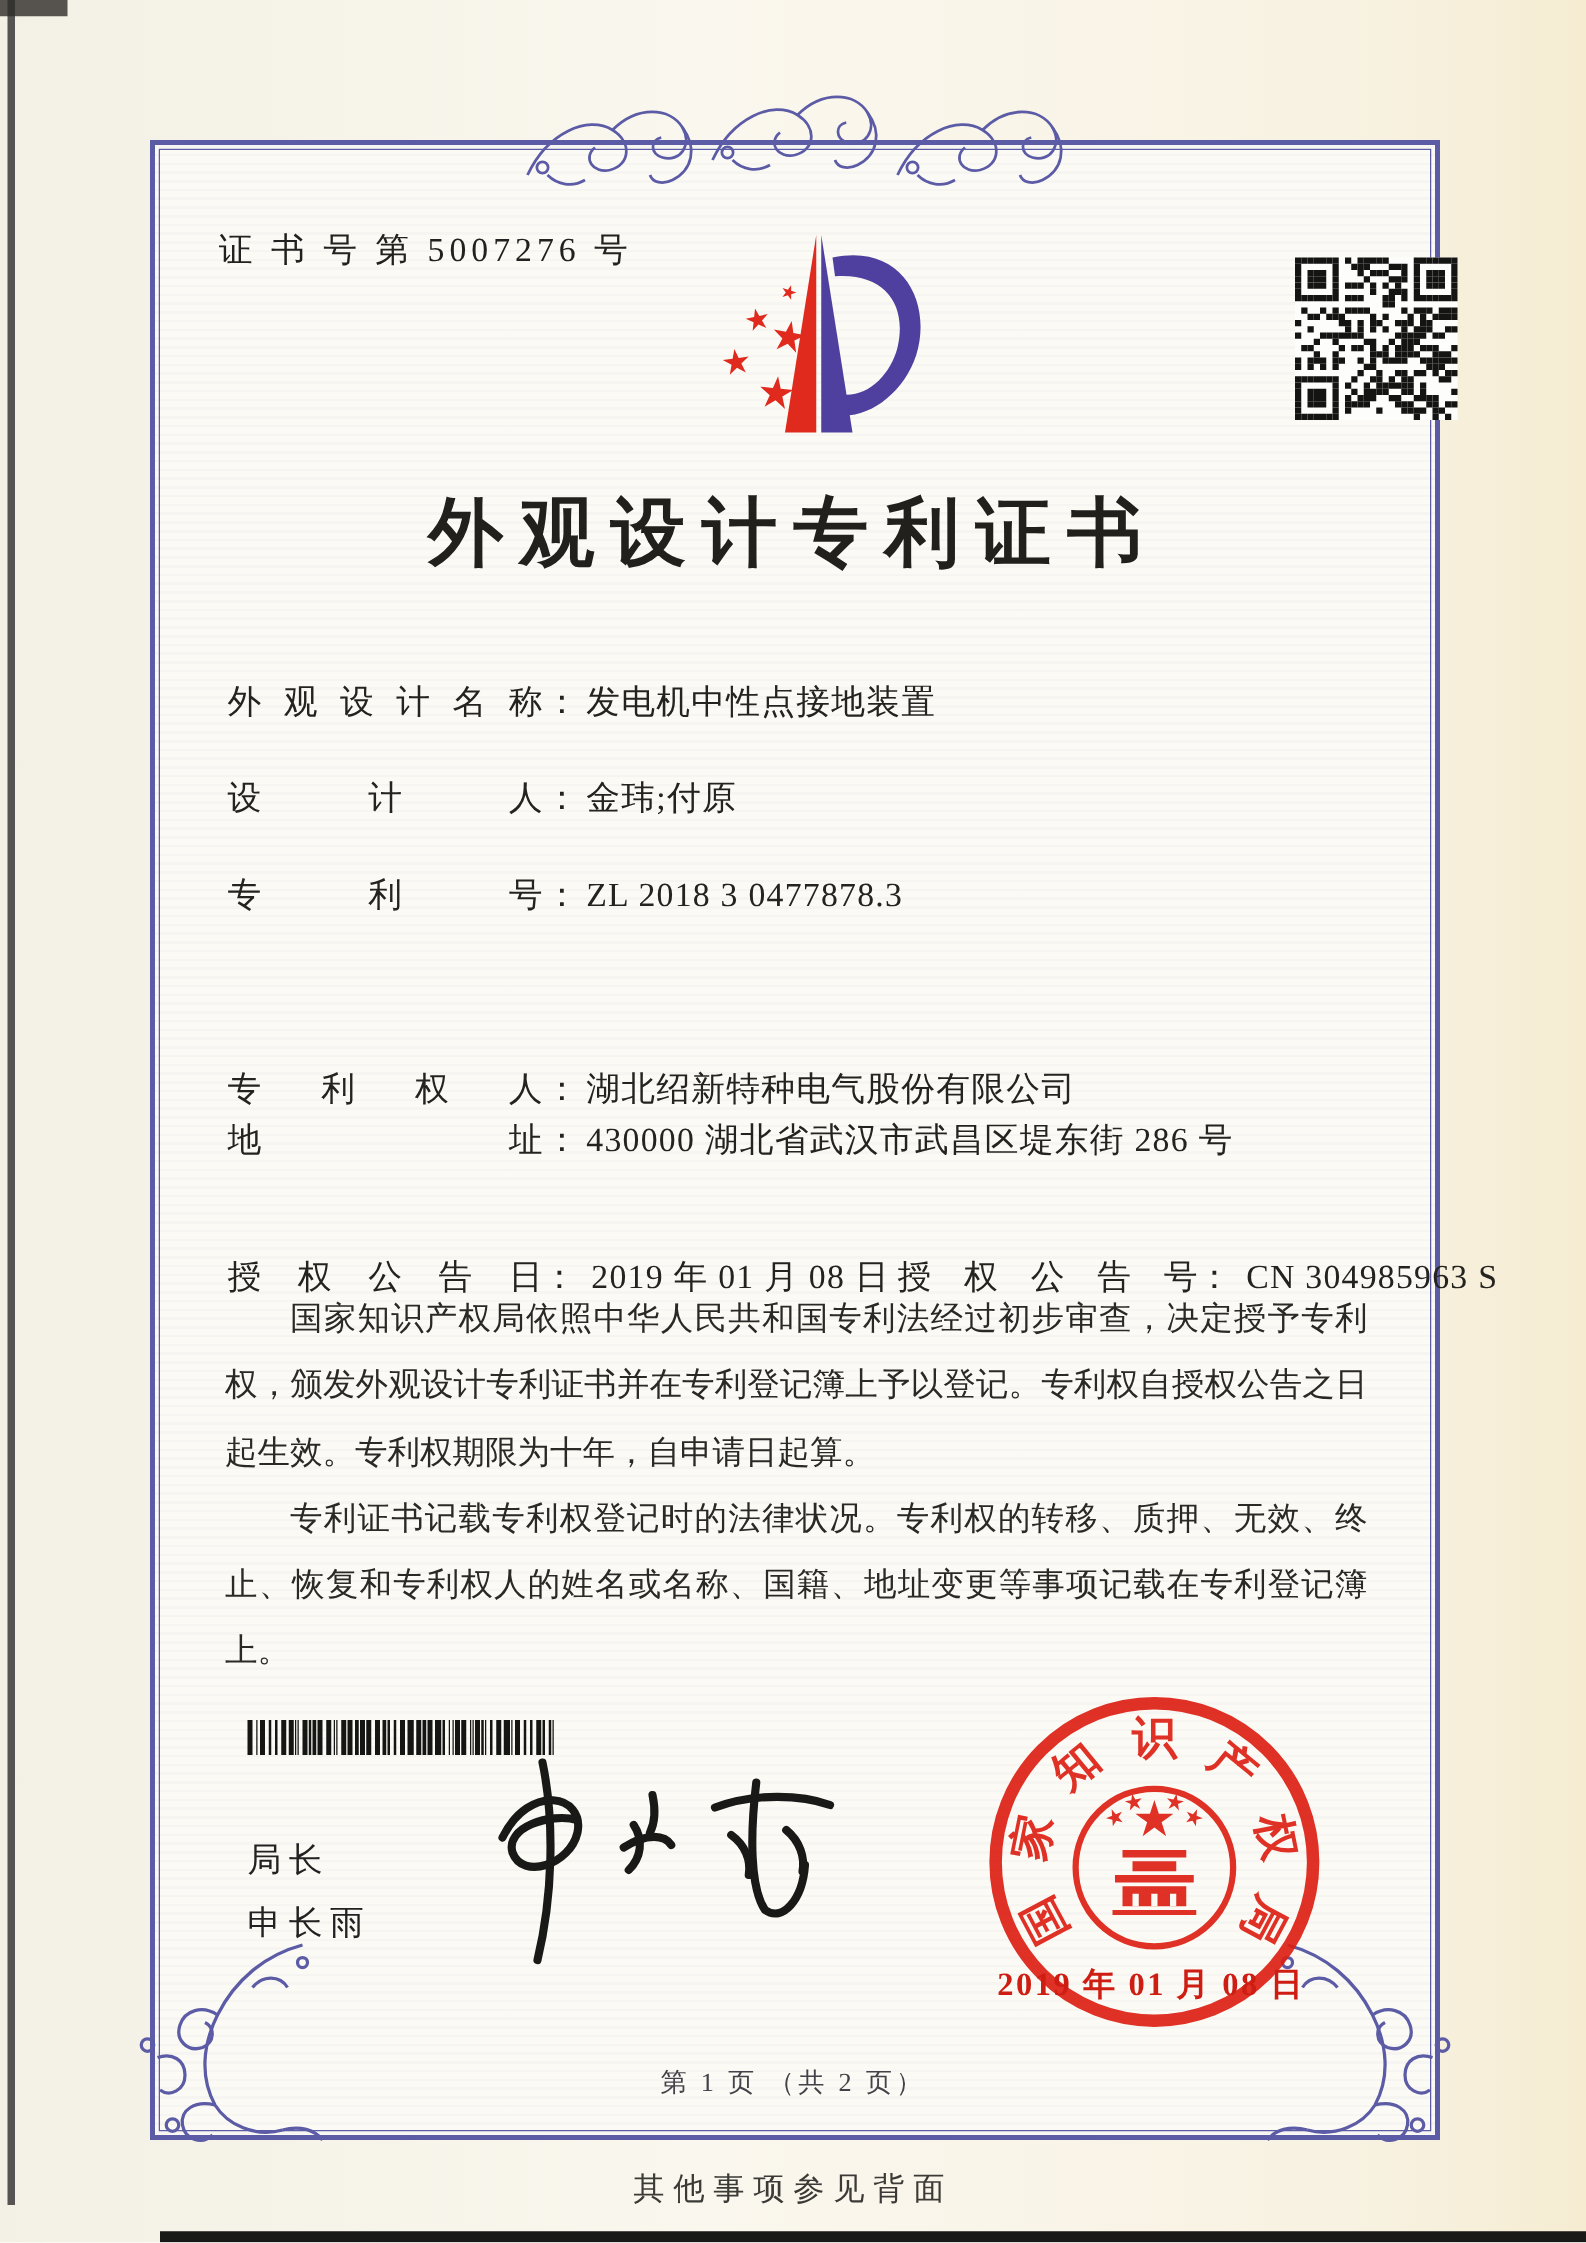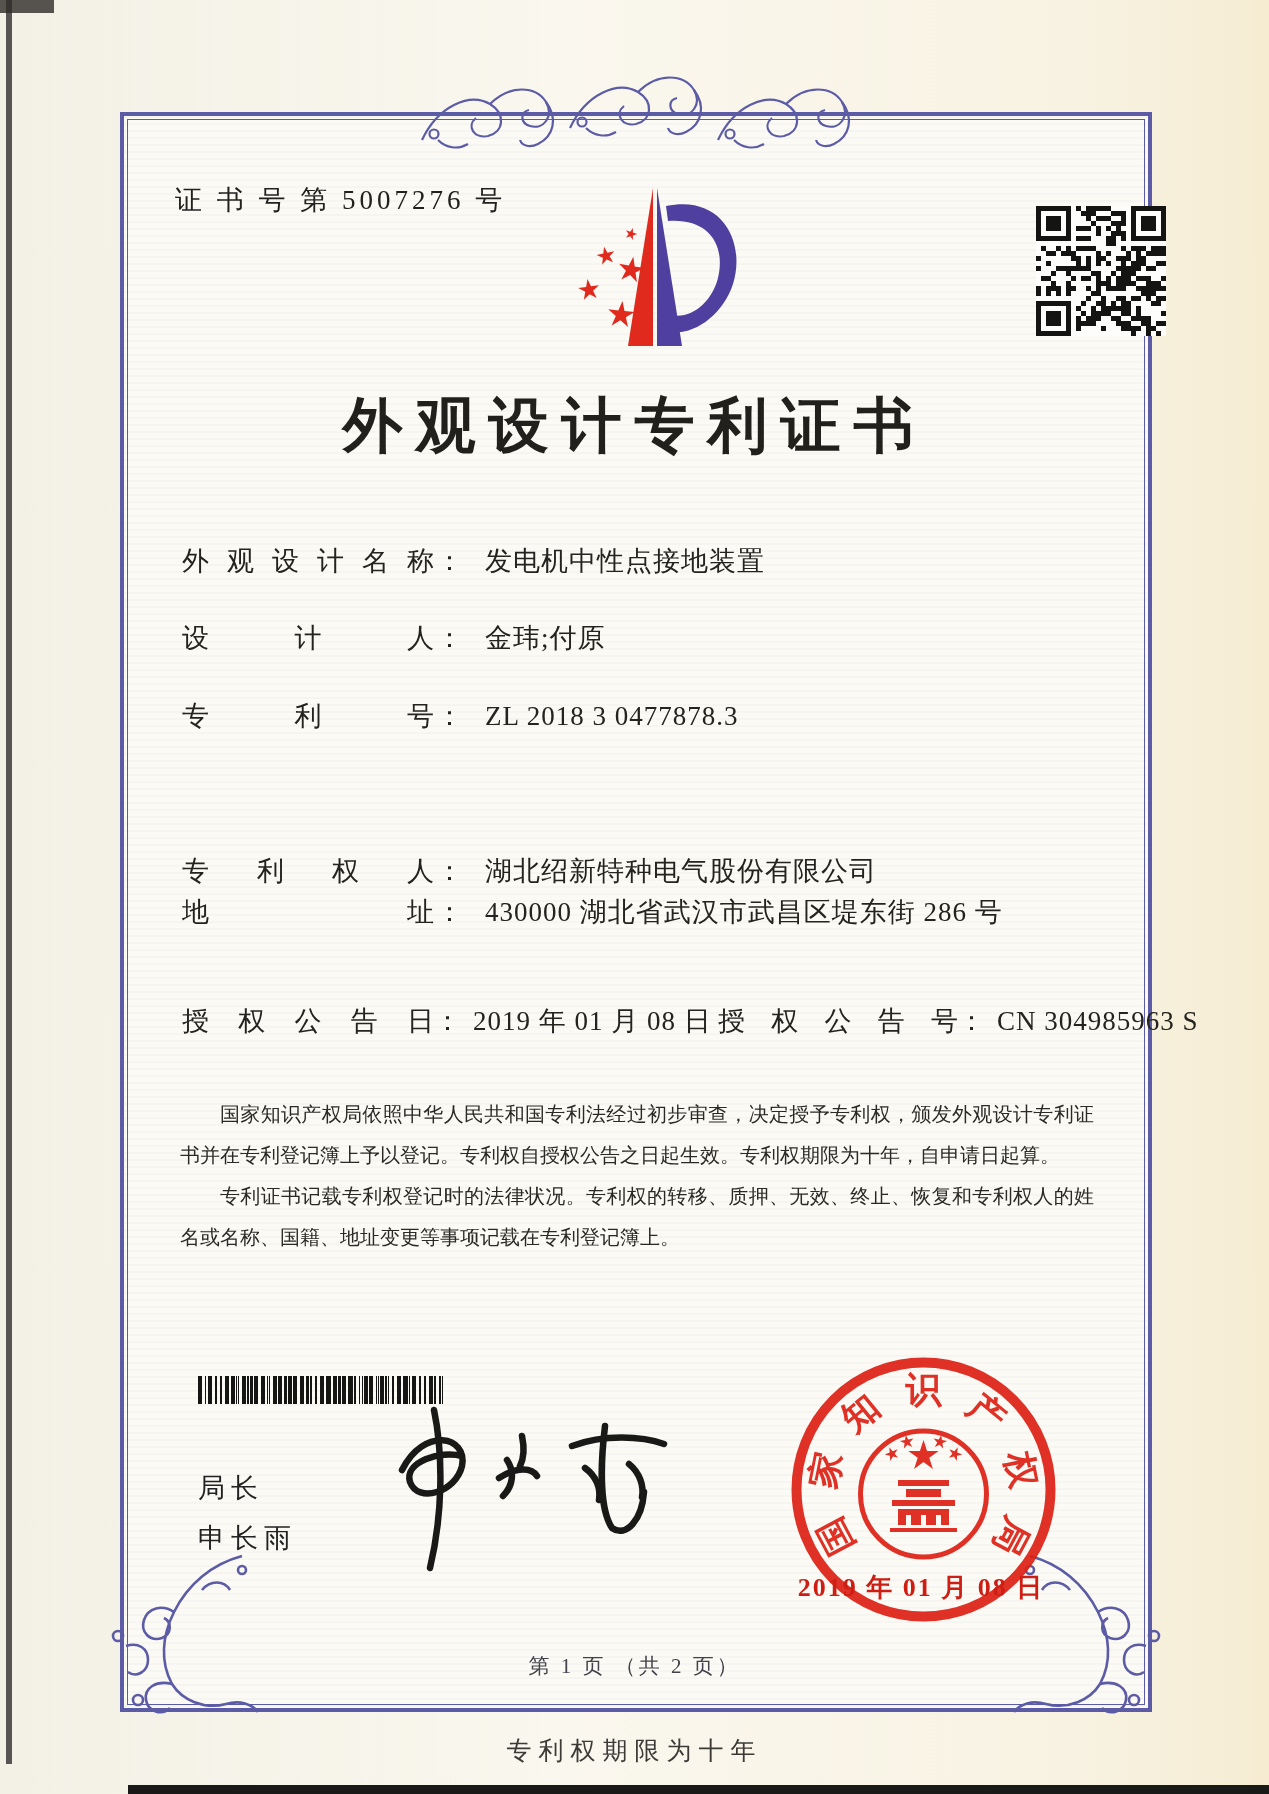--- a/index.html
+++ b/index.html
@@ -28,26 +28,26 @@
   .qr{position:absolute;left:1036px;top:206px;width:130px;height:130px;display:grid;
       grid-template-columns:repeat(26,5px);grid-template-rows:repeat(26,5px);background:#fdfdfb;}
   .qr i{display:block;}
   .qr i.d{background:#141413;}
   .doc-title{position:absolute;left:0;width:100%;top:386px;text-align:center;
       font-size:60px;font-weight:bold;letter-spacing:13px;color:#21201d;}
   
   .row{position:absolute;left:182px;font-size:27px;color:#24231f;white-space:nowrap;}
   .row .lbl{display:inline-block;width:252px;text-align:justify;text-align-last:justify;vertical-align:bottom;}
   .row .colon{display:inline-block;margin-left:2px;}
-  .row .val{margin-left:22px;letter-spacing:1px;}
+  .row .val{margin-left:6px;letter-spacing:1px;}
   .row2{position:absolute;font-size:27px;color:#24231f;white-space:nowrap;}
   .row2 .lbl{display:inline-block;width:240px;text-align:justify;text-align-last:justify;vertical-align:bottom;}
   .row2 .val{margin-left:12px;letter-spacing:1px;}
   
-  .body-text{position:absolute;left:180px;top:1094px;width:914px;font-size:20px;line-height:2.05;
+  .body-text{position:absolute;left:180px;top:1028px;width:914px;font-size:26px;line-height:2.05;
       color:#2a2926;text-align:justify;}
   .body-text p{margin:0;text-indent:2em;}
   
   .barcode{position:absolute;left:198px;top:1376px;height:28px;display:flex;align-items:stretch;}
   .barcode b{display:block;background:#15151া3;background:#151513;}
   
   .director-title{position:absolute;left:198px;top:1470px;font-size:27px;letter-spacing:6px;color:#222;}
   .director-name{position:absolute;left:198px;top:1520px;font-size:27px;letter-spacing:6px;color:#222;}
   .signature{position:absolute;left:372px;top:1398px;}
   
@@ -944,15 +944,15 @@
     </g>
     <g fill="#fbfaf4">
       <rect x="120" y="163" width="5" height="10"></rect>
       <rect x="135" y="163" width="5" height="10"></rect>
       <rect x="150" y="163" width="5" height="10"></rect>
     </g>
   </svg>
   <div class="seal-date">2019 年 01 月 08 日</div>
 
   <div class="page-num">第 1 页 （共 2 页）</div>
-  <div class="back-note">专利权期限为十年</div>
+  <div class="back-note">其他事项参见背面</div>
 
 </div>
 
 </body></html>

